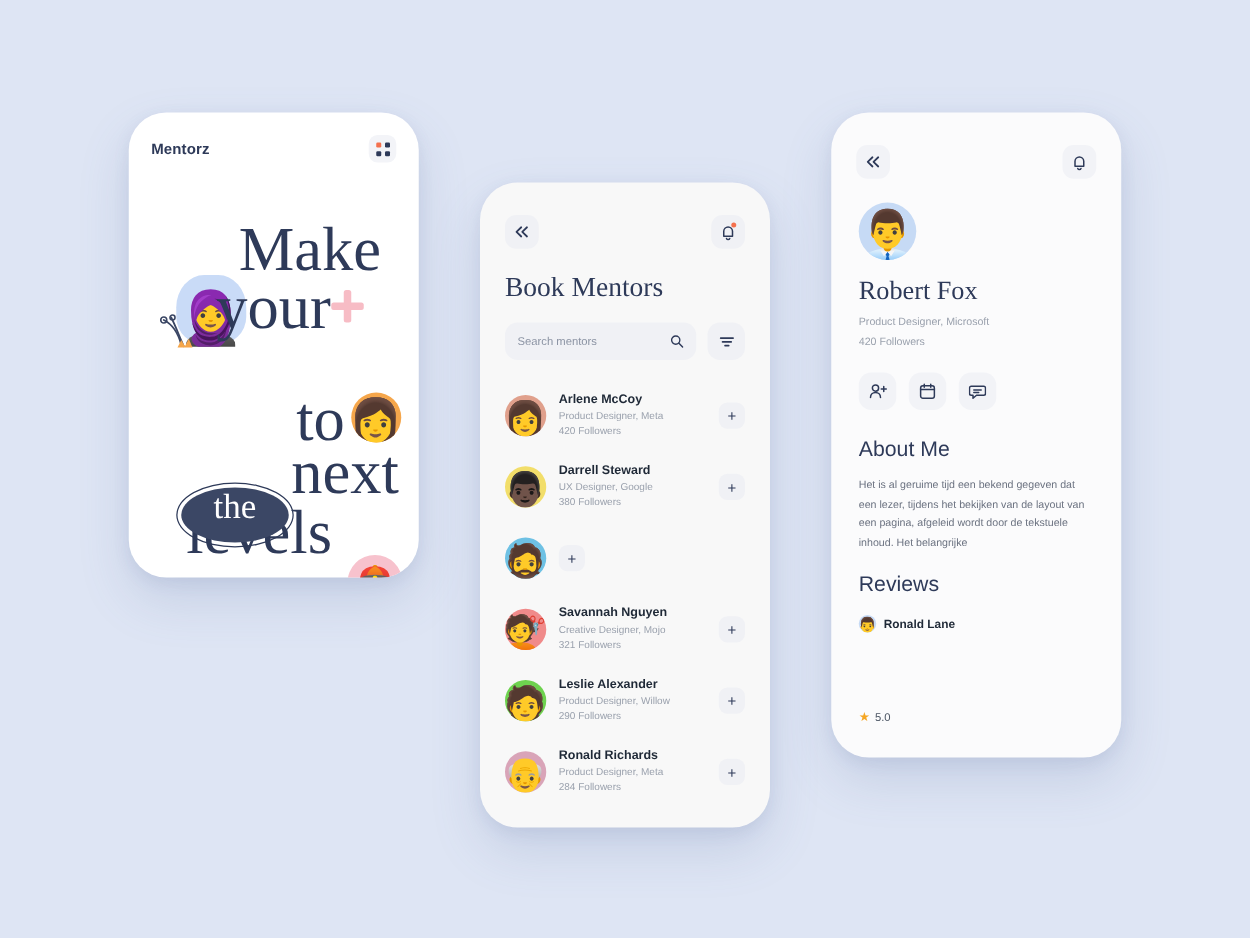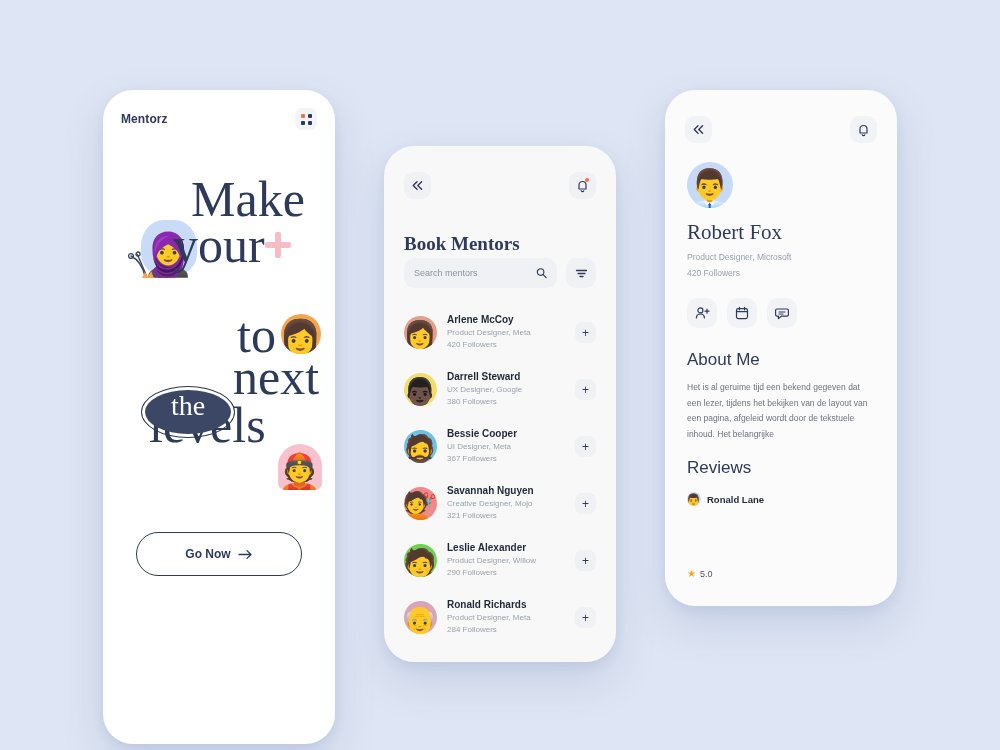--- a/index.html
+++ b/index.html
@@ -20,21 +20,21 @@
 
   
   .phone {
     position: absolute;
     background: #fafafa;
     border-radius: 30px;
     box-shadow: 0 18px 40px rgba(90, 110, 160, 0.18),
                 0 4px 12px rgba(90, 110, 160, 0.10);
     overflow: hidden;
   }
-  .phone-1 { left: 103px; top: 90px;  width: 232px; height: 654px; background: #ffffff; }
+  .phone-1 { left: 103px; top: 90px;  width: 232px; height: 372px; background: #ffffff; }
   .phone-2 { left: 384px; top: 146px; width: 232px; height: 516px; background: #f8f8f8; }
   .phone-3 { left: 665px; top: 90px;  width: 232px; height: 516px; background: #fbfbfc; }
 
   
   .icon-btn {
     background: #f0f1f5;
     border-radius: 11px;
     display: flex;
     align-items: center;
     justify-content: center;
@@ -216,25 +216,25 @@
   .bell-dot {
     position: absolute;
     top: 6px; right: 7px;
     width: 4px; height: 4px;
     border-radius: 50%;
     background: #f4714e;
   }
 
   .s2-title {
     position: absolute;
-    left: 20px; top: 87px;
-    font-size: 19px;
+    left: 20px; top: 71px;
+    font-size: 22px;
     font-family: "Liberation Serif", "DejaVu Serif", serif;
     color: #2e3a59;
-    font-weight: 700;
+    font-weight: 400;
   }
 
   .s2-search-row {
     position: absolute;
     left: 20px; right: 20px; top: 112px;
     display: flex; align-items: center; gap: 9px;
   }
   .search-box {
     flex: 1;
     height: 30px;
@@ -513,25 +513,20 @@
           <div class="m-avatar" style="background:#f2de6a">👨🏿</div>
           <div class="m-info">
             <div class="m-name">Darrell Steward</div>
             <div class="m-role">UX Designer, Google</div>
             <div class="m-foll">380 Followers</div>
           </div>
           <div class="add-btn">+</div>
         </div>
         <div class="mentor-row">
           <div class="m-avatar" style="background:#6ec1e4">🧔</div>
-          <div class="m-info">
-            <div class="m-name">Bessie Cooper</div>
-            <div class="m-role">UI Designer, Meta</div>
-            <div class="m-foll">367 Followers</div>
-          </div>
           <div class="add-btn">+</div>
         </div>
         <div class="mentor-row">
           <div class="m-avatar" style="background:#f08a8a">💇</div>
           <div class="m-info">
             <div class="m-name">Savannah Nguyen</div>
             <div class="m-role">Creative Designer, Mojo</div>
             <div class="m-foll">321 Followers</div>
           </div>
           <div class="add-btn">+</div>

